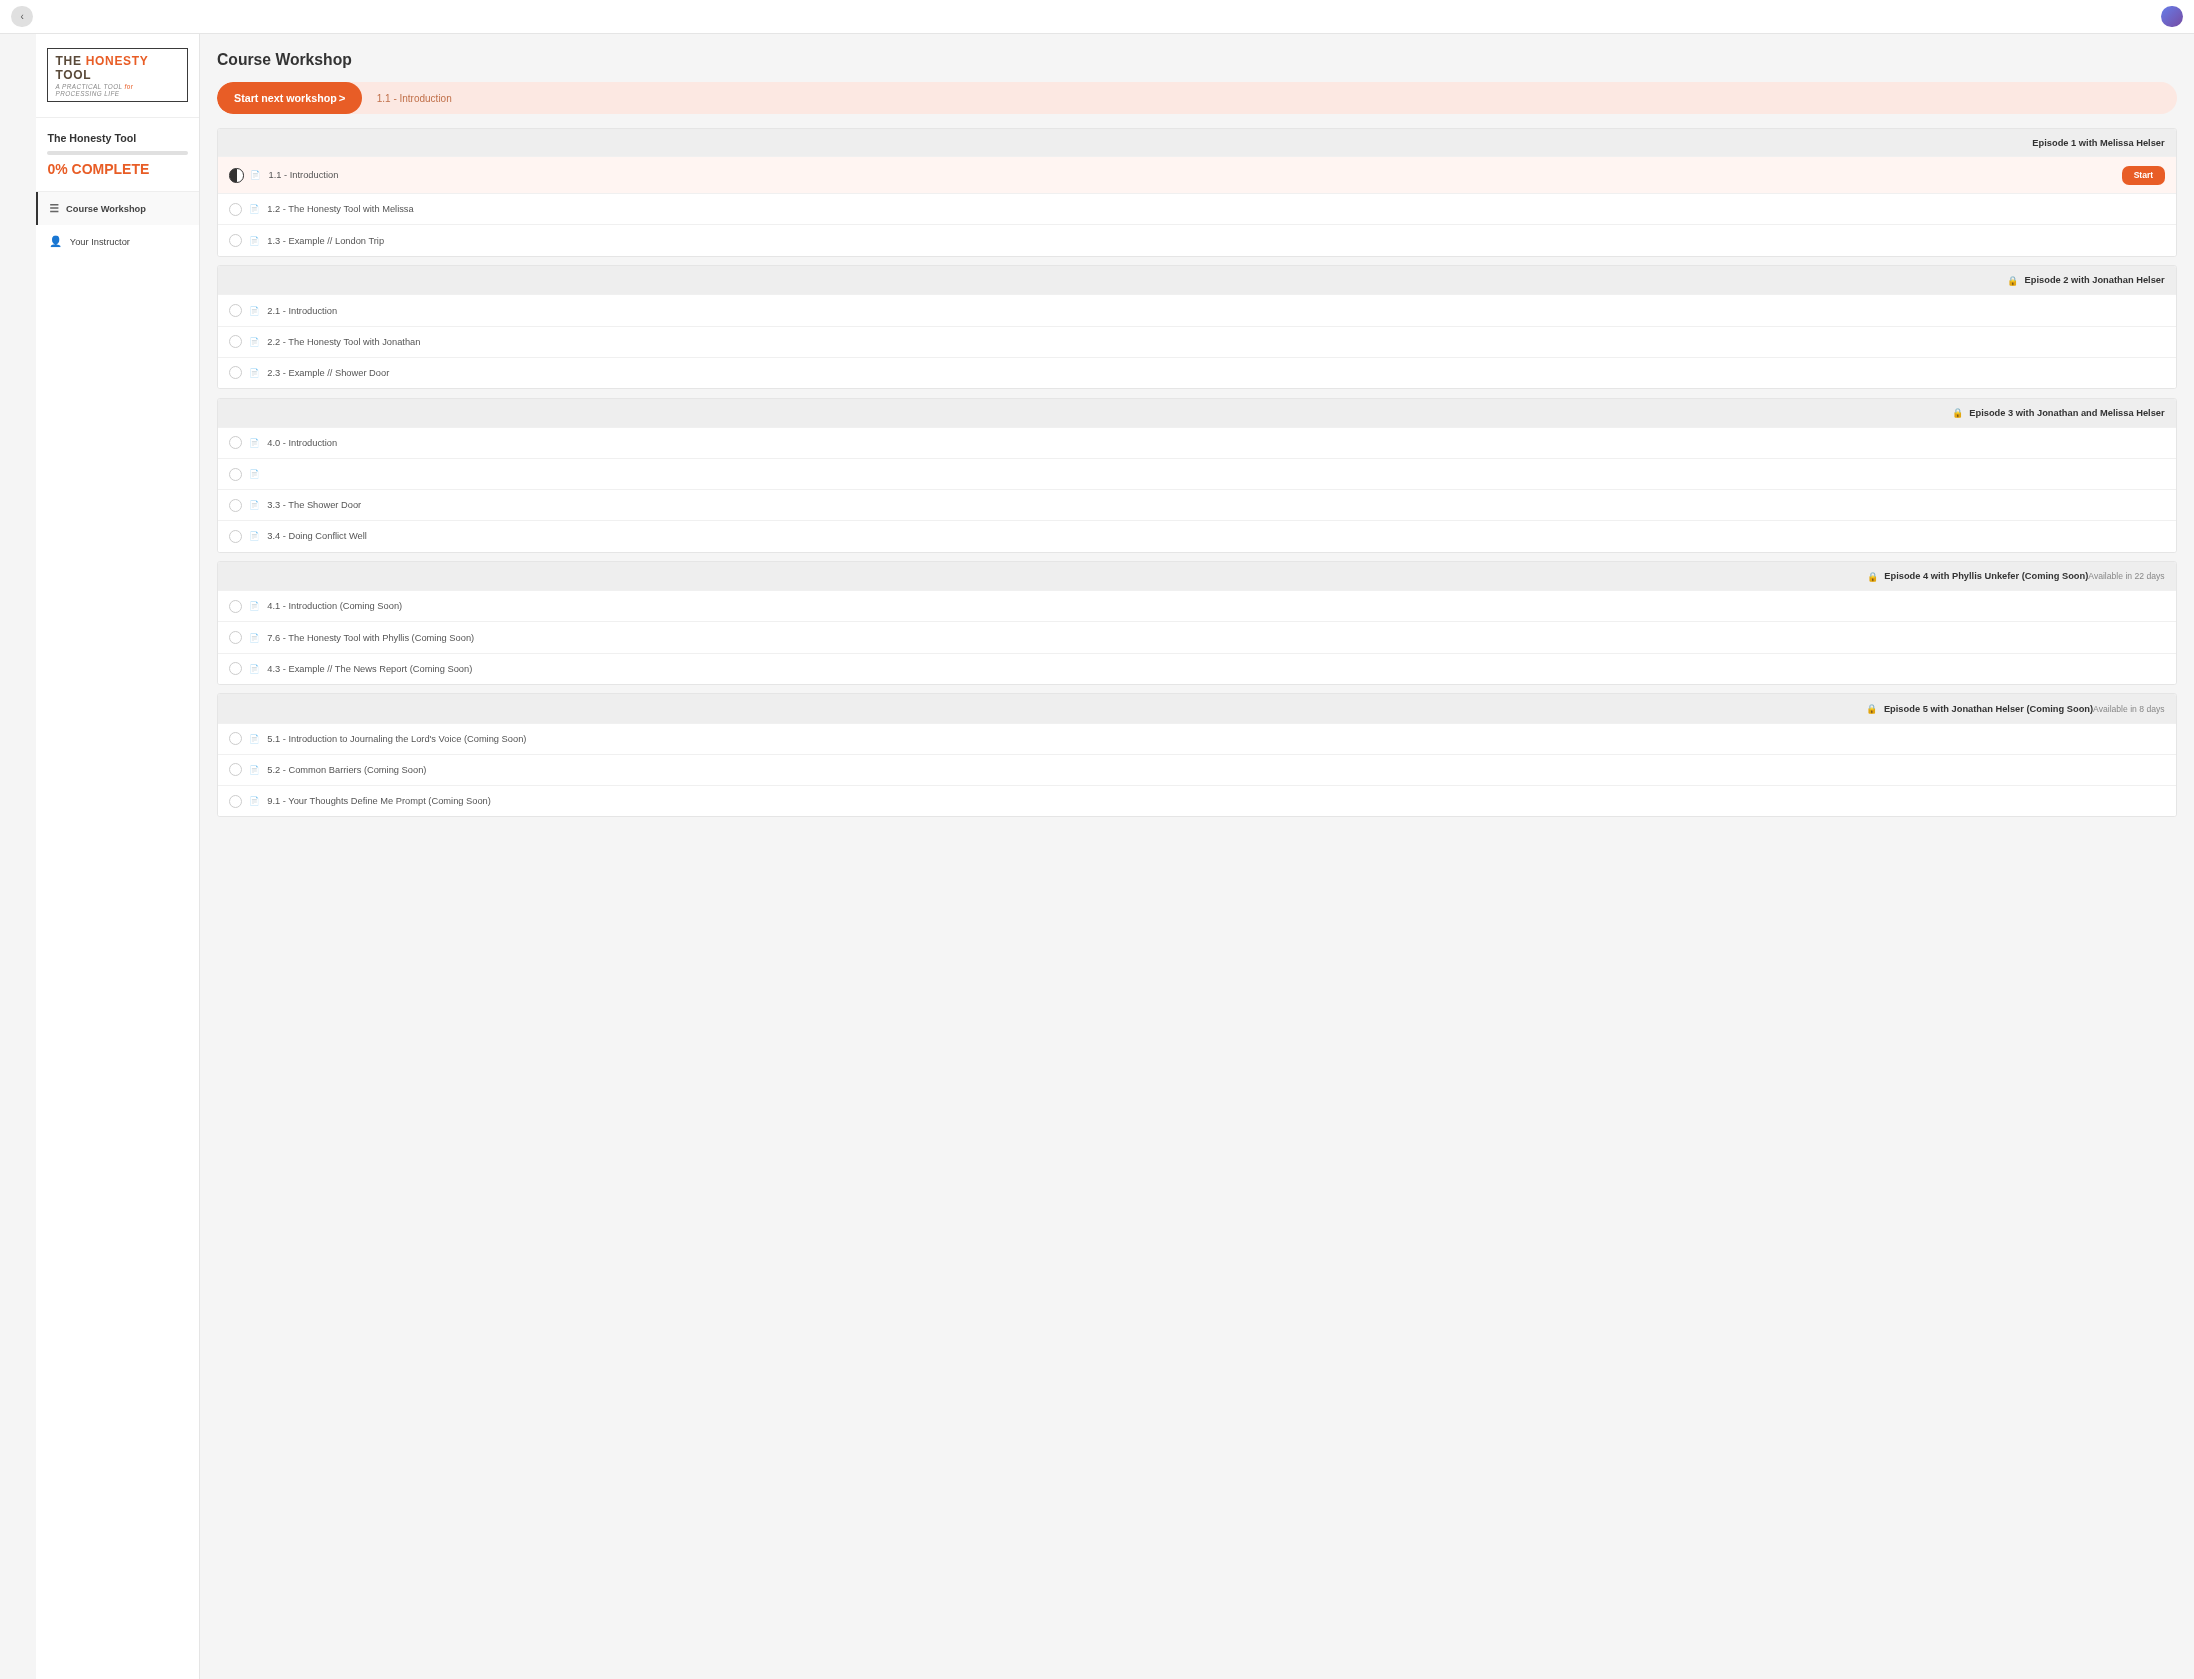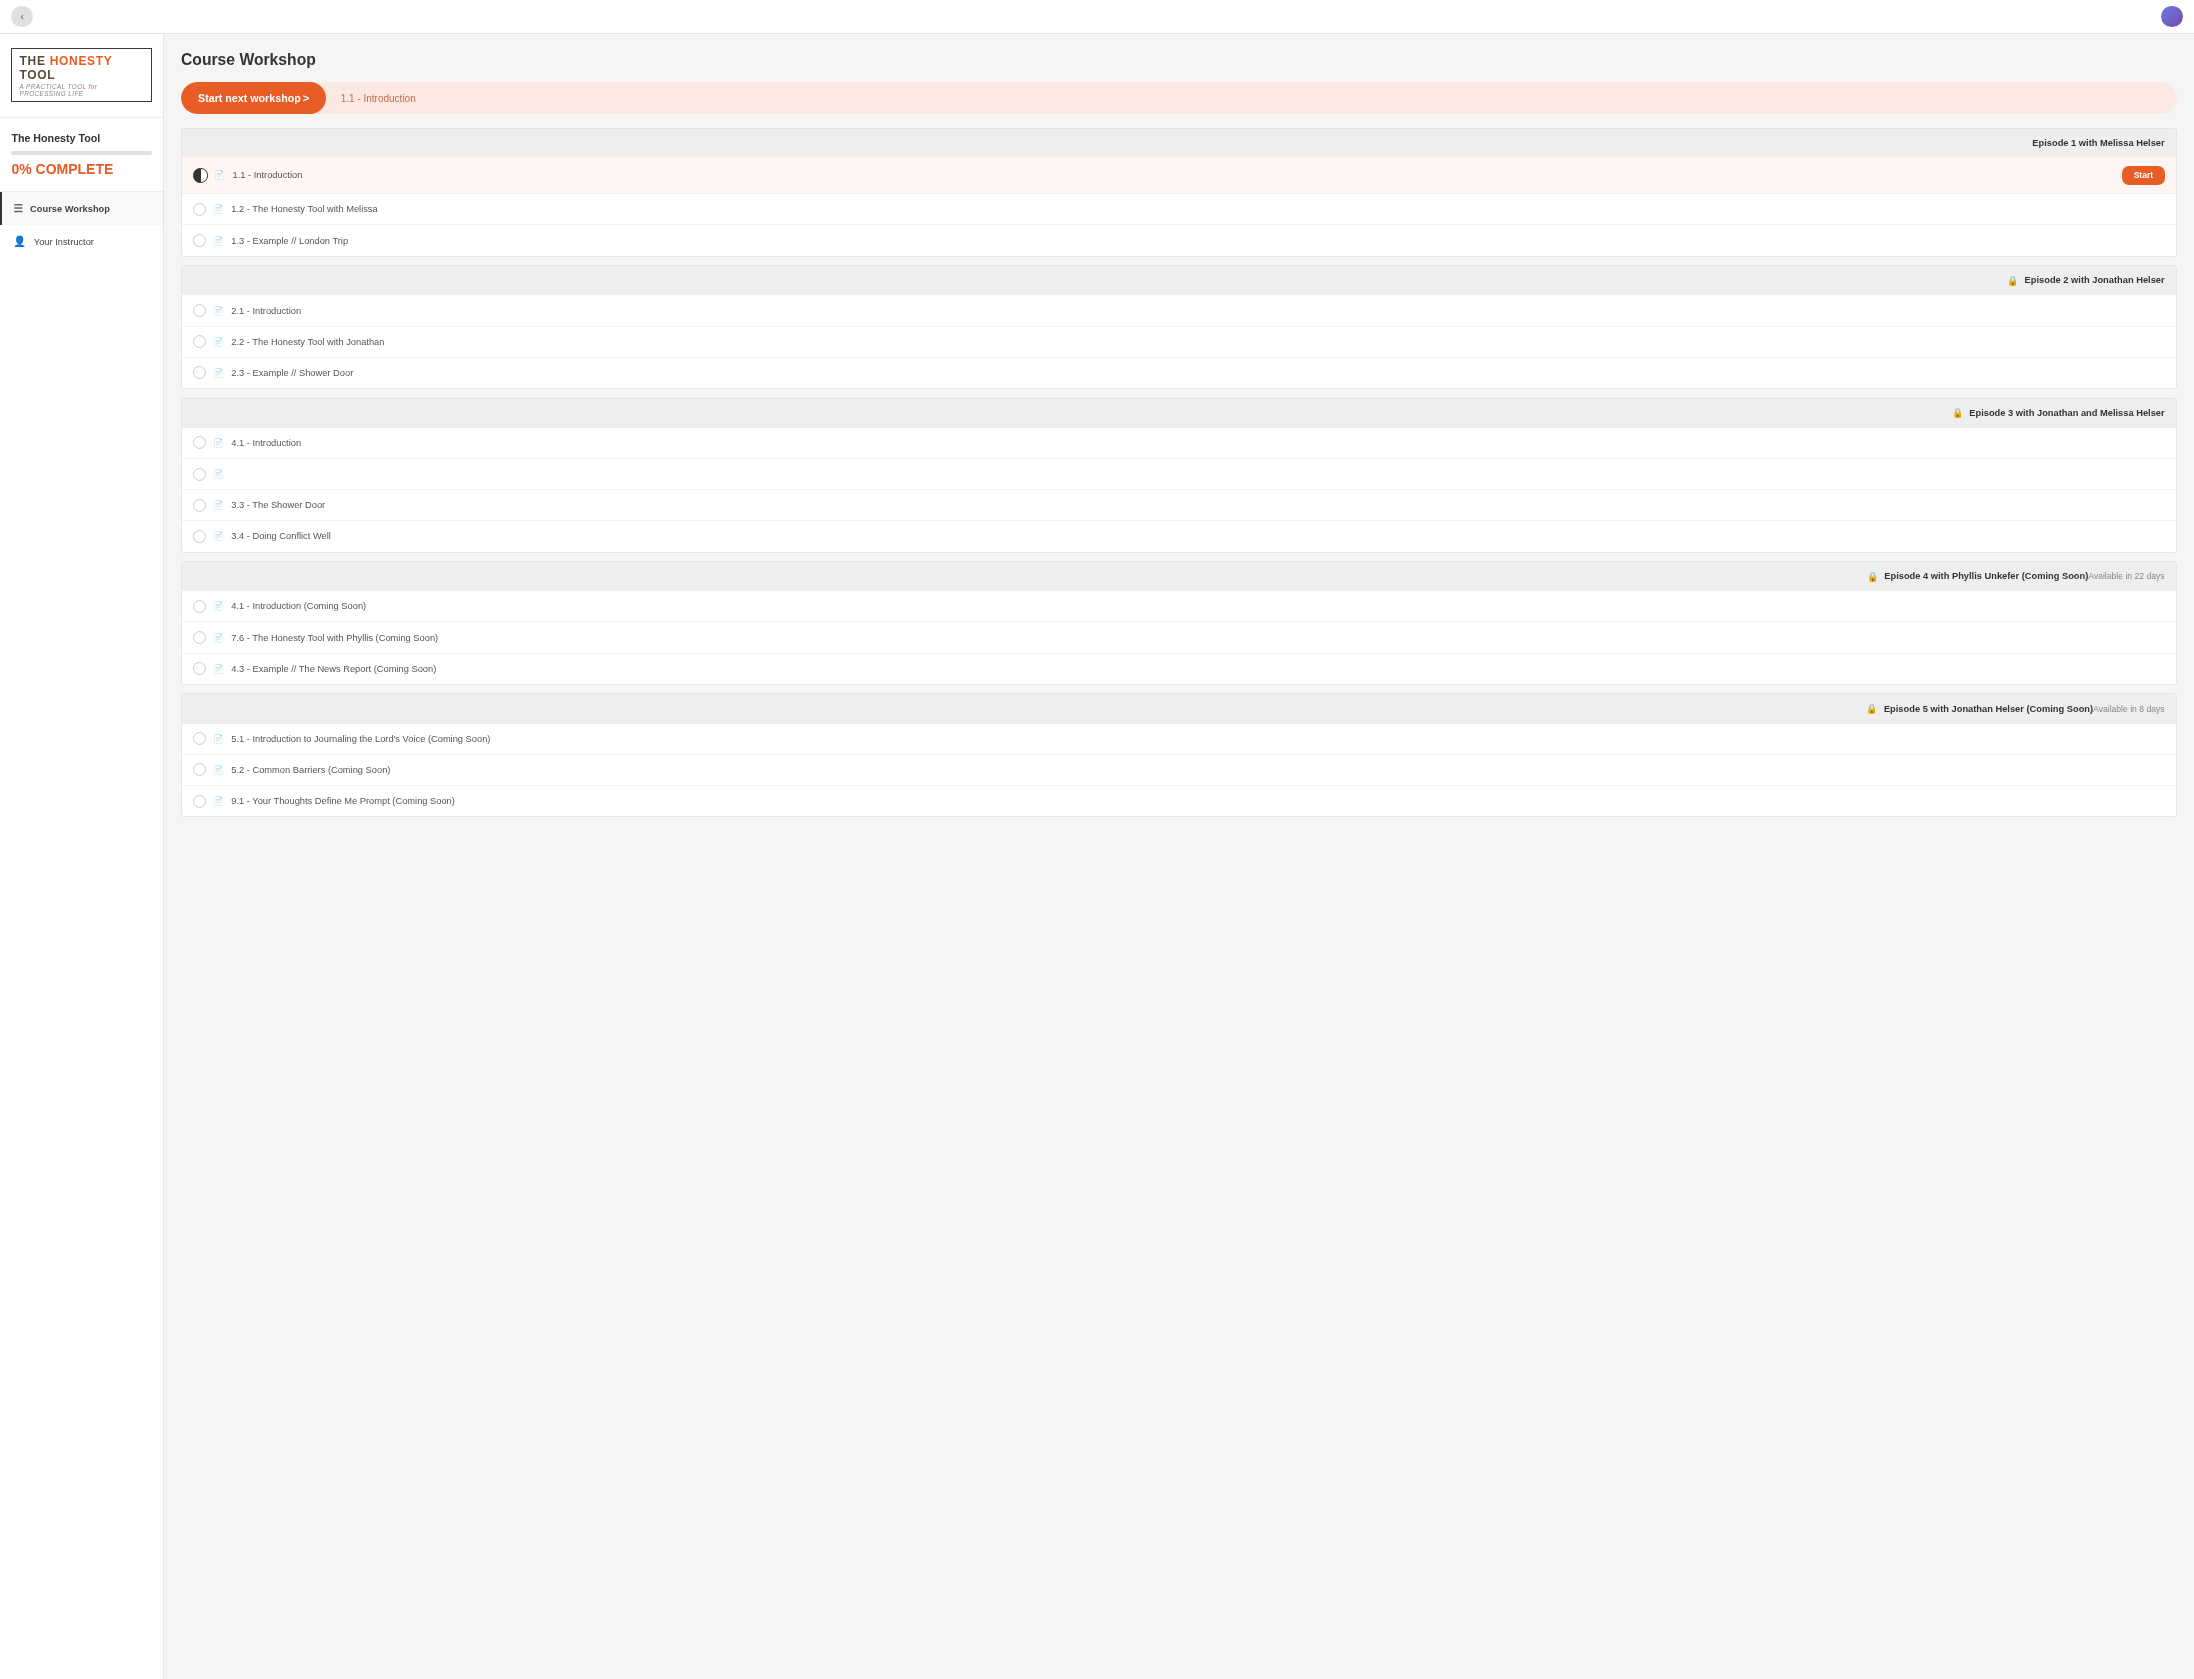--- a/index.html
+++ b/index.html
@@ -31,20 +31,21 @@
       border-radius: 50%;
       overflow: hidden;
       background: linear-gradient(135deg, #667eea 0%, #764ba2 100%);
     }
 
     
     .layout {
       display: flex;
       flex: 1;
       overflow: hidden;
+      margin-left: 36px;
     }
 
     
     .sidebar {
       width: 164px;
       background: #fff;
       border-right: 0.7px solid #e5e5e5;
       display: flex;
       flex-direction: column;
       flex-shrink: 0;
@@ -356,21 +357,21 @@
       <div class="episode-header">
         <div class="episode-header-left">
           <span class="lock-icon">🔒</span>
           <span class="episode-title">Episode 3 with Jonathan and Melissa Helser</span>
         </div>
 
       </div>
     <div class="lesson-row">
         <div class="lesson-radio"></div>
         <span class="doc-icon">📄</span>
-        <span class="lesson-name">4.1 - Introduction</span>
+        <span class="lesson-name">4.0 - Introduction</span>
 
       </div>
           <div class="lesson-row">
         <div class="lesson-radio"></div>
         <span class="doc-icon">📄</span>
 
       </div>
           <div class="lesson-row">
         <div class="lesson-radio"></div>
         <span class="doc-icon">📄</span>

